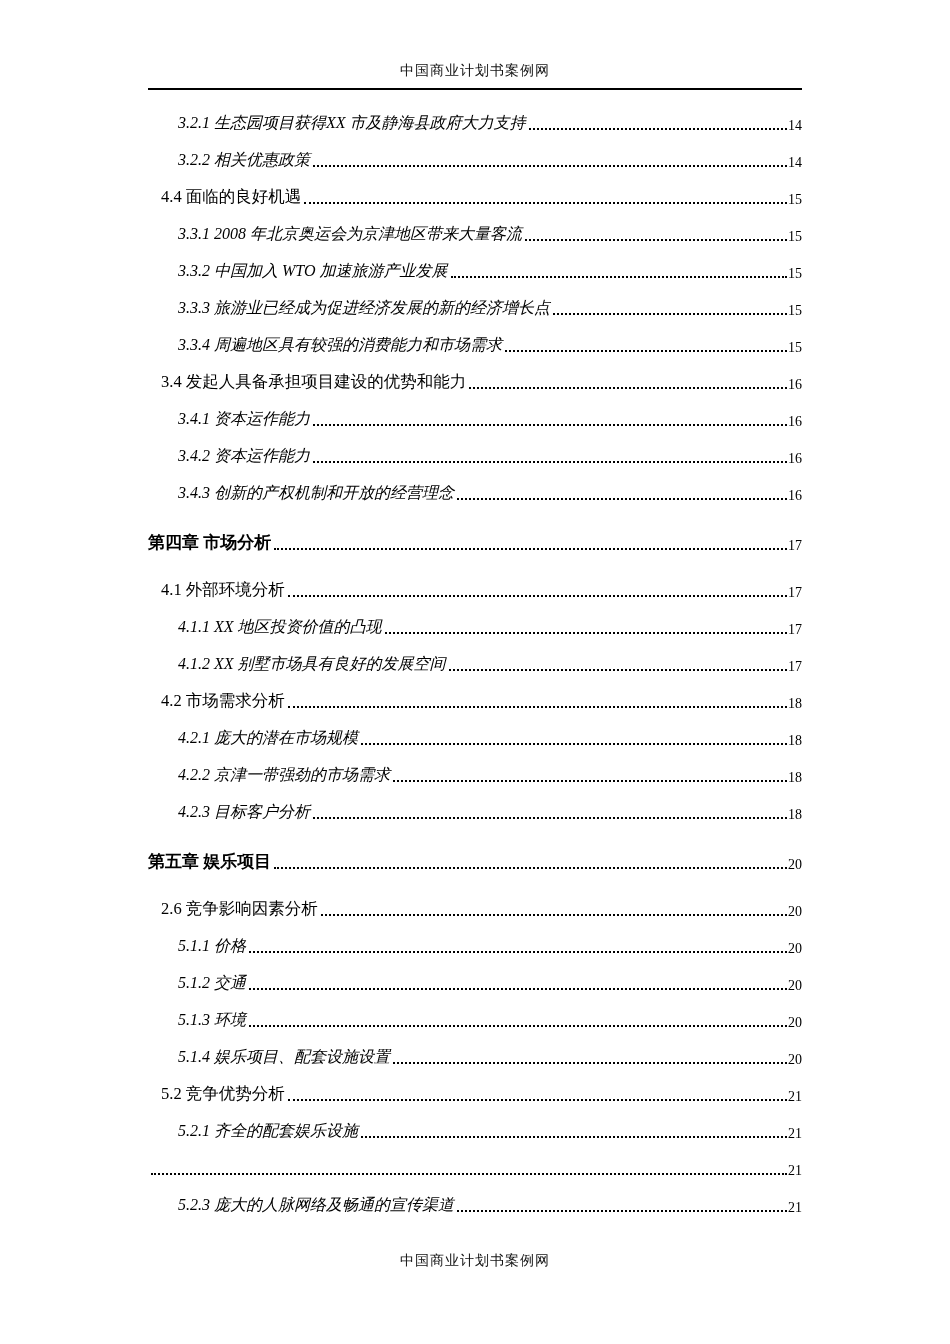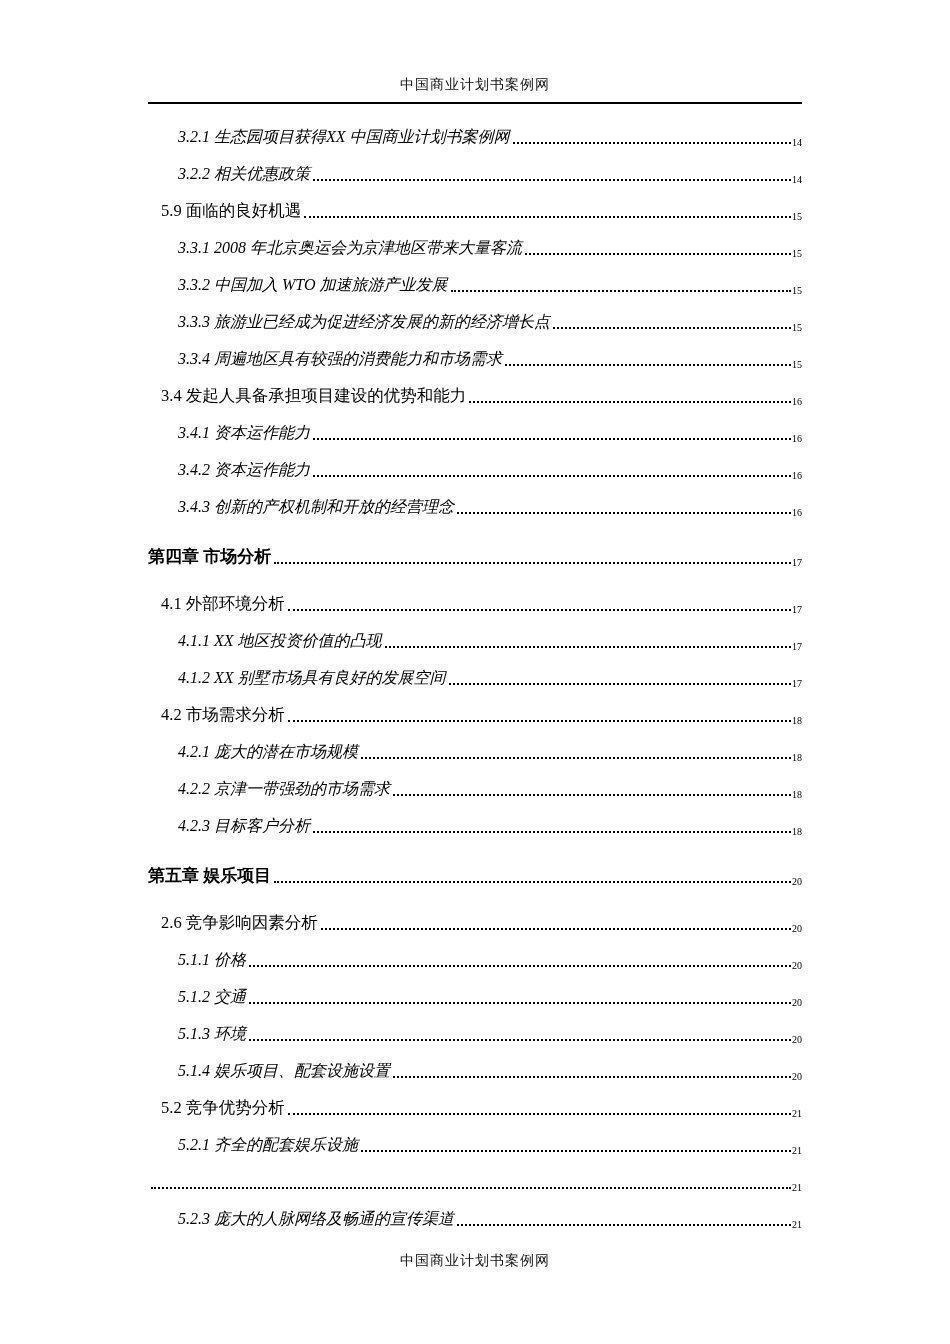--- a/index.html
+++ b/index.html
@@ -11,21 +11,21 @@
     width: 950px;
     height: 1344px;
     position: relative;
     font-family: "Liberation Serif", "DejaVu Serif", serif;
     color: #000000;
     overflow: hidden;
   }
   .page {
     position: absolute;
     top: 0; left: 0; right: 0; bottom: 0;
-    padding: 14px 148px;
+    padding: 0 148px;
     box-sizing: border-box;
     border-radius: 28px;
   }
   .page-header {
     padding-top: 62px;
     text-align: center;
     font-size: 14px;
     color: #111111;
     letter-spacing: 1px;
   }
@@ -48,21 +48,21 @@
     white-space: nowrap;
     font-size: 16px;
   }
   .toc-row .leader {
     flex: 1;
     min-width: 12px;
     border-bottom: 2px dotted #000000;
     margin: 0 1px 4px 3px;
   }
   .toc-row .pagenum {
-    font-size: 10px;
+    font-size: 14px;
     white-space: nowrap;
   }
   
   .toc-row.level1 {
     margin-top: 13px;
     margin-bottom: 10px;
   }
   .toc-row.level1 .label {
     font-weight: bold;
     font-size: 17px;
@@ -94,31 +94,31 @@
 <body>
 
 <div class="page">
 
   <div class="page-header">中国商业计划书案例网</div>
 
   <hr class="header-rule">
 
   <div class="toc-list">
       <div class="toc-row level3">
-    <span class="label">3.2.1 生态园项目获得XX 中国商业计划书案例网</span>
+    <span class="label">3.2.1 生态园项目获得XX 市及静海县政府大力支持</span>
     <span class="leader"></span>
     <span class="pagenum">14</span>
   </div>
       <div class="toc-row level3">
     <span class="label">3.2.2 相关优惠政策</span>
     <span class="leader"></span>
     <span class="pagenum">14</span>
   </div>
       <div class="toc-row level2">
-    <span class="label">5.9 面临的良好机遇</span>
+    <span class="label">4.4 面临的良好机遇</span>
     <span class="leader"></span>
     <span class="pagenum">15</span>
   </div>
       <div class="toc-row level3">
     <span class="label">3.3.1 2008 年北京奥运会为京津地区带来大量客流</span>
     <span class="leader"></span>
     <span class="pagenum">15</span>
   </div>
       <div class="toc-row level3">
     <span class="label">3.3.2 中国加入 WTO 加速旅游产业发展</span>

